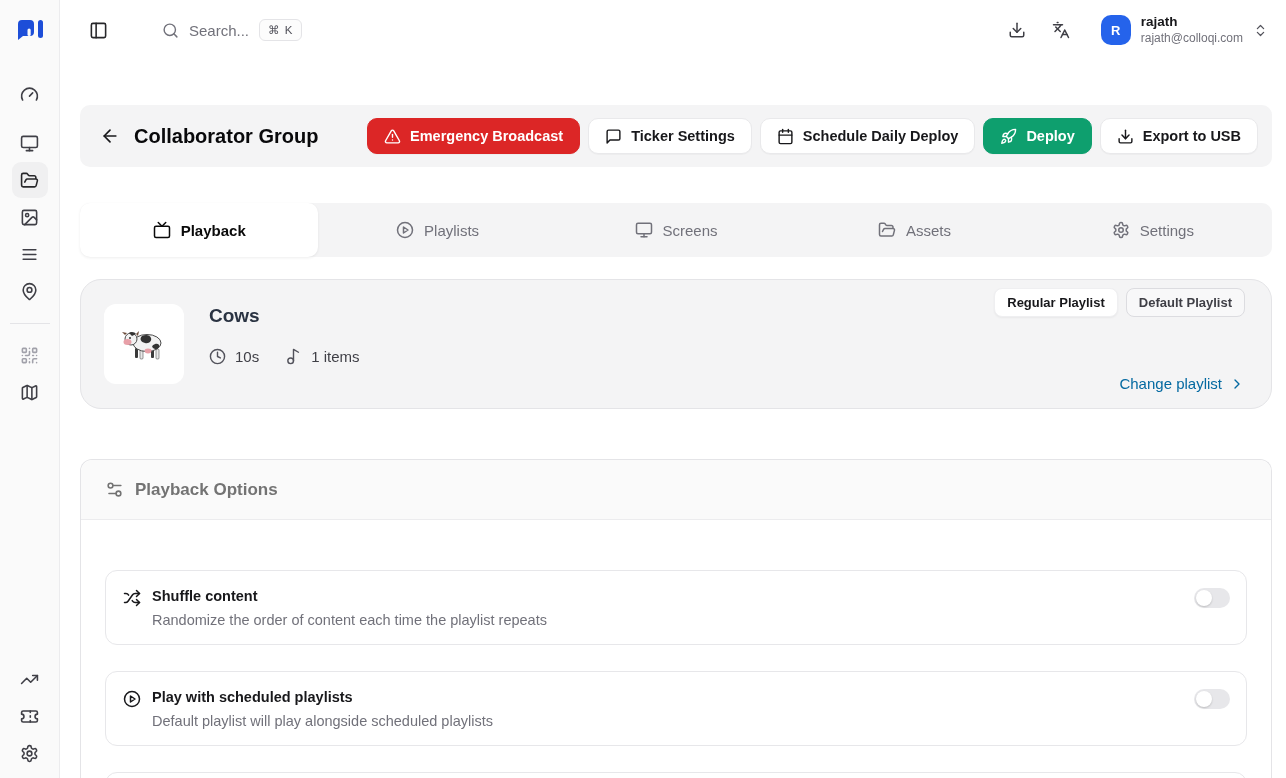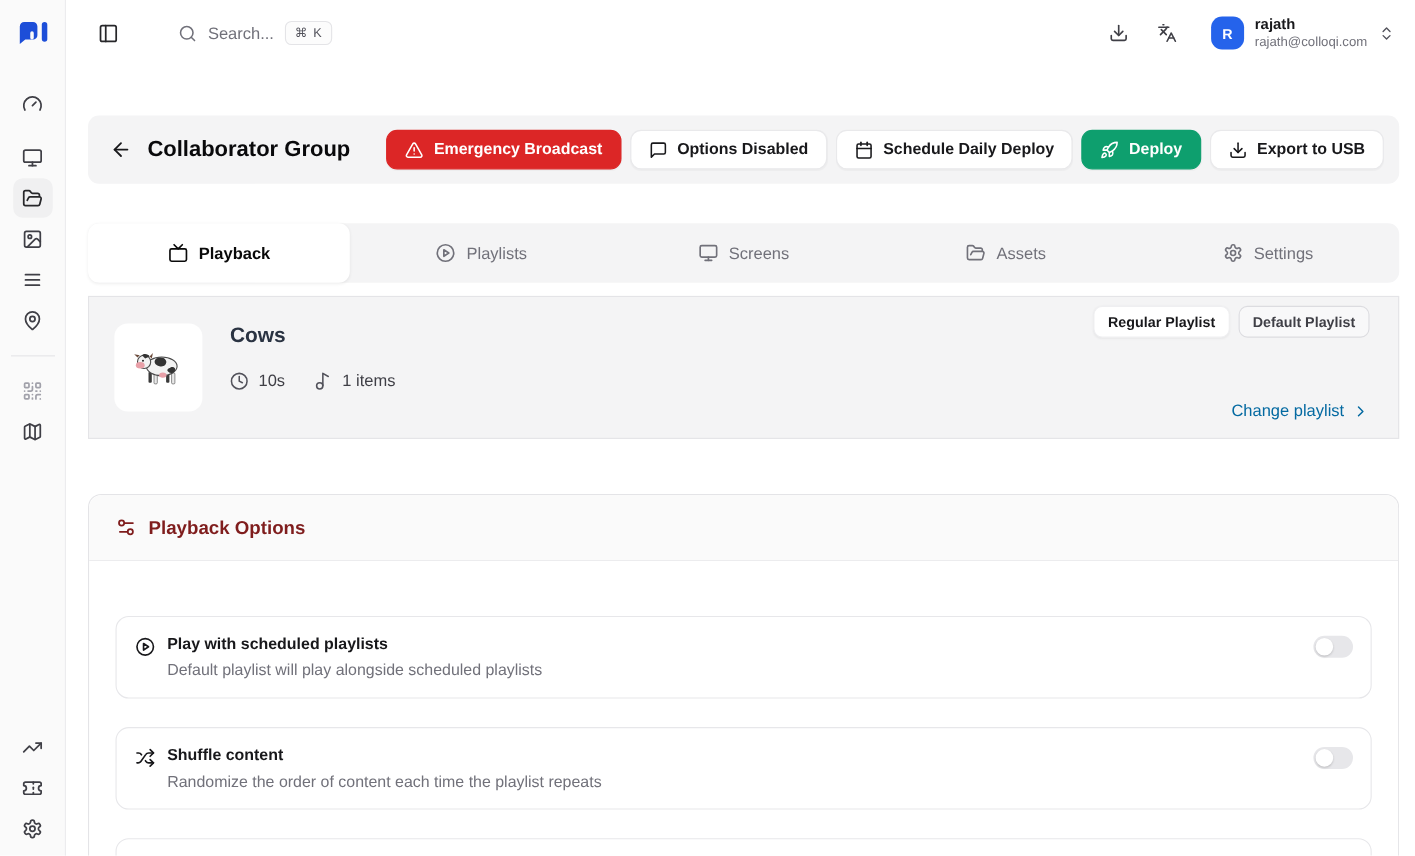--- a/index.html
+++ b/index.html
@@ -44,36 +44,36 @@
   .header-actions { margin-left:auto; display:flex; align-items:center; gap:8px; }
   .btn { height:36px; border-radius:10px; padding:0 16px; display:inline-flex; align-items:center; gap:9px; font-size:14.5px; font-weight:600; background:#fff; color:#18181b; border:1px solid #e9e9eb; box-shadow:0 1px 1px rgba(0,0,0,.03); cursor:pointer; white-space:nowrap; }
   .btn.danger { background:#dc2626; border-color:#dc2626; color:#fff; }
   .btn.success { background:#0e9f6e; border-color:#0e9f6e; color:#fff; }
 
   .tabs { margin-top:36px; height:54px; border-radius:10px; background:#f4f4f5; display:flex; }
   .tab { flex:1; display:flex; align-items:center; justify-content:center; gap:10px; font-size:15px; font-weight:500; color:#71717a; border-radius:10px; cursor:pointer; }
   .tab.active { background:#fff; color:#0a0a0a; font-weight:700; box-shadow:0 1px 3px rgba(0,0,0,.07); }
 
   
-  .playlist-card { margin-top:12px; height:130px; background:#f4f4f5; border:1px solid #e4e4e7; border-radius:0; position:relative; padding:24px 26px 24px 23px; display:flex; }
+  .playlist-card { margin-top:22px; height:130px; background:#f4f4f5; border:1px solid #e4e4e7; border-radius:21px; position:relative; padding:24px 26px 24px 23px; display:flex; }
   .thumb { width:80px; height:80px; background:#fff; border-radius:12px; display:flex; align-items:center; justify-content:center; overflow:hidden; flex:0 0 80px; }
   .pl-info { margin-left:25px; padding-top:1px; }
   .pl-title { font-size:19px; font-weight:700; color:#2a3342; }
   .pl-meta { display:flex; align-items:flex-start; gap:26px; margin-top:21px; color:#3f3f46; font-size:15px; }
   .meta-item { display:flex; align-items:center; gap:9px; }
   .meta-item svg { color:#52525b; }
   .pl-badges { position:absolute; top:8px; right:26px; display:flex; gap:8px; }
   .badge { border-radius:8px; padding:6px 12px; font-size:13px; font-weight:700; }
   .badge.solid { background:#fff; color:#18181b; border:1px solid #efeff1; box-shadow:0 1px 2px rgba(0,0,0,.05); }
   .badge.outline { background:#f8f8f9; color:#3f3f46; border:1px solid #dcdce0; }
   .change-link { position:absolute; right:26px; bottom:16px; display:flex; align-items:center; gap:7px; font-size:15px; color:#0369a1; cursor:pointer; }
 
   
   .po-card { margin-top:50px; border:1px solid #e4e4e7; border-bottom:none; border-radius:12px 12px 0 0; background:#fff; height:400px; }
-  .po-header { height:60px; background:#fafafa; border-bottom:1px solid #ececee; border-radius:12px 12px 0 0; display:flex; align-items:center; gap:11px; padding:0 24px; color:#7f1d1d; }
+  .po-header { height:60px; background:#fafafa; border-bottom:1px solid #ececee; border-radius:12px 12px 0 0; display:flex; align-items:center; gap:11px; padding:0 24px; color:#737373; }
   .po-title { font-size:17px; font-weight:700; }
   .po-body { padding:50px 24px 0; display:flex; flex-direction:column; gap:26px; }
   .option-row { border:1px solid #e7e7ea; border-radius:12px; background:#fff; min-height:72px; padding:16px 16px 14px 17px; display:flex; align-items:flex-start; }
   .opt-icon { color:#18181b; margin:2px 11px 0 0; flex:0 0 auto; }
   .opt-title { font-size:14.5px; font-weight:700; color:#18181b; line-height:1.25; }
   .opt-desc { font-size:14.5px; color:#71717a; margin-top:6px; line-height:1.3; }
   .toggle { margin-left:auto; width:36px; height:20px; border-radius:999px; background:#e7e7ea; position:relative; flex:0 0 36px; cursor:pointer; margin-top:1px; }
   .toggle .knob { position:absolute; top:2px; left:2px; width:16px; height:16px; border-radius:50%; background:#fff; box-shadow:0 1px 2px rgba(0,0,0,.18); }
 </style>
 </head>
@@ -238,21 +238,21 @@
             <path d="m21.73 18-8-14a2 2 0 0 0-3.48 0l-8 14A2 2 0 0 0 4 21h16a2 2 0 0 0 1.73-3"></path>
             <path d="M12 9v4"></path>
             <path d="M12 17h.01"></path>
           </svg>
         <span>Emergency Broadcast</span>
       </button>
       <button class="btn">
         <svg width="17" height="17" viewBox="0 0 24 24" fill="none" stroke="currentColor" stroke-width="2" stroke-linecap="round" stroke-linejoin="round">
             <path d="M21 15a2 2 0 0 1-2 2H7l-4 4V5a2 2 0 0 1 2-2h14a2 2 0 0 1 2 2z"></path>
           </svg>
-        <span>Options Disabled</span>
+        <span>Ticker Settings</span>
       </button>
       <button class="btn">
         <svg width="17" height="17" viewBox="0 0 24 24" fill="none" stroke="currentColor" stroke-width="2" stroke-linecap="round" stroke-linejoin="round">
             <path d="M8 2v4"></path>
             <path d="M16 2v4"></path>
             <rect x="3" y="4" width="18" height="18" rx="2"></rect>
             <path d="M3 10h18"></path>
           </svg>
         <span>Schedule Daily Deploy</span>
       </button>
@@ -370,50 +370,50 @@
           <path d="M20 7h-9"></path>
           <path d="M14 17H5"></path>
           <circle cx="17" cy="17" r="3"></circle>
           <circle cx="7" cy="7" r="3"></circle>
         </svg>
       <span class="po-title">Playback Options</span>
     </div>
     <div class="po-body">
       <div class="option-row">
         <svg class="opt-icon" width="18" height="18" viewBox="0 0 24 24" fill="none" stroke="currentColor" stroke-width="2" stroke-linecap="round" stroke-linejoin="round">
+            <path d="M2 18h1.4c1.3 0 2.5-.6 3.3-1.7l6.1-8.6c.7-1.1 2-1.7 3.3-1.7H22"></path>
+            <path d="m18 2 4 4-4 4"></path>
+            <path d="M2 6h1.9c1.5 0 2.9.9 3.6 2.2"></path>
+            <path d="M22 18h-5.9c-1.3 0-2.6-.7-3.3-1.8l-.5-.8"></path>
+            <path d="m18 14 4 4-4 4"></path>
+          </svg>
+        <div class="opt-text">
+          <div class="opt-title">Shuffle content</div>
+          <div class="opt-desc">Randomize the order of content each time the playlist repeats</div>
+        </div>
+        <div class="toggle">
+            <div class="knob"></div>
+          </div>
+      </div>
+
+      <div class="option-row">
+        <svg class="opt-icon" width="18" height="18" viewBox="0 0 24 24" fill="none" stroke="currentColor" stroke-width="2" stroke-linecap="round" stroke-linejoin="round">
             <circle cx="12" cy="12" r="10"></circle>
             <polygon points="10 8 16 12 10 16 10 8"></polygon>
           </svg>
         <div class="opt-text">
           <div class="opt-title">Play with scheduled playlists</div>
           <div class="opt-desc">Default playlist will play alongside scheduled playlists</div>
         </div>
         <div class="toggle">
             <div class="knob"></div>
           </div>
       </div>
 
       <div class="option-row">
-        <svg class="opt-icon" width="18" height="18" viewBox="0 0 24 24" fill="none" stroke="currentColor" stroke-width="2" stroke-linecap="round" stroke-linejoin="round">
-            <path d="M2 18h1.4c1.3 0 2.5-.6 3.3-1.7l6.1-8.6c.7-1.1 2-1.7 3.3-1.7H22"></path>
-            <path d="m18 2 4 4-4 4"></path>
-            <path d="M2 6h1.9c1.5 0 2.9.9 3.6 2.2"></path>
-            <path d="M22 18h-5.9c-1.3 0-2.6-.7-3.3-1.8l-.5-.8"></path>
-            <path d="m18 14 4 4-4 4"></path>
-          </svg>
-        <div class="opt-text">
-          <div class="opt-title">Shuffle content</div>
-          <div class="opt-desc">Randomize the order of content each time the playlist repeats</div>
-        </div>
-        <div class="toggle">
-            <div class="knob"></div>
-          </div>
-      </div>
-
-      <div class="option-row">
 
         <div class="opt-text">
           <div class="opt-title">Combine playlists</div>
         </div>
         <div class="toggle"></div>
       </div>
     </div>
   </div>
 
 </div>

